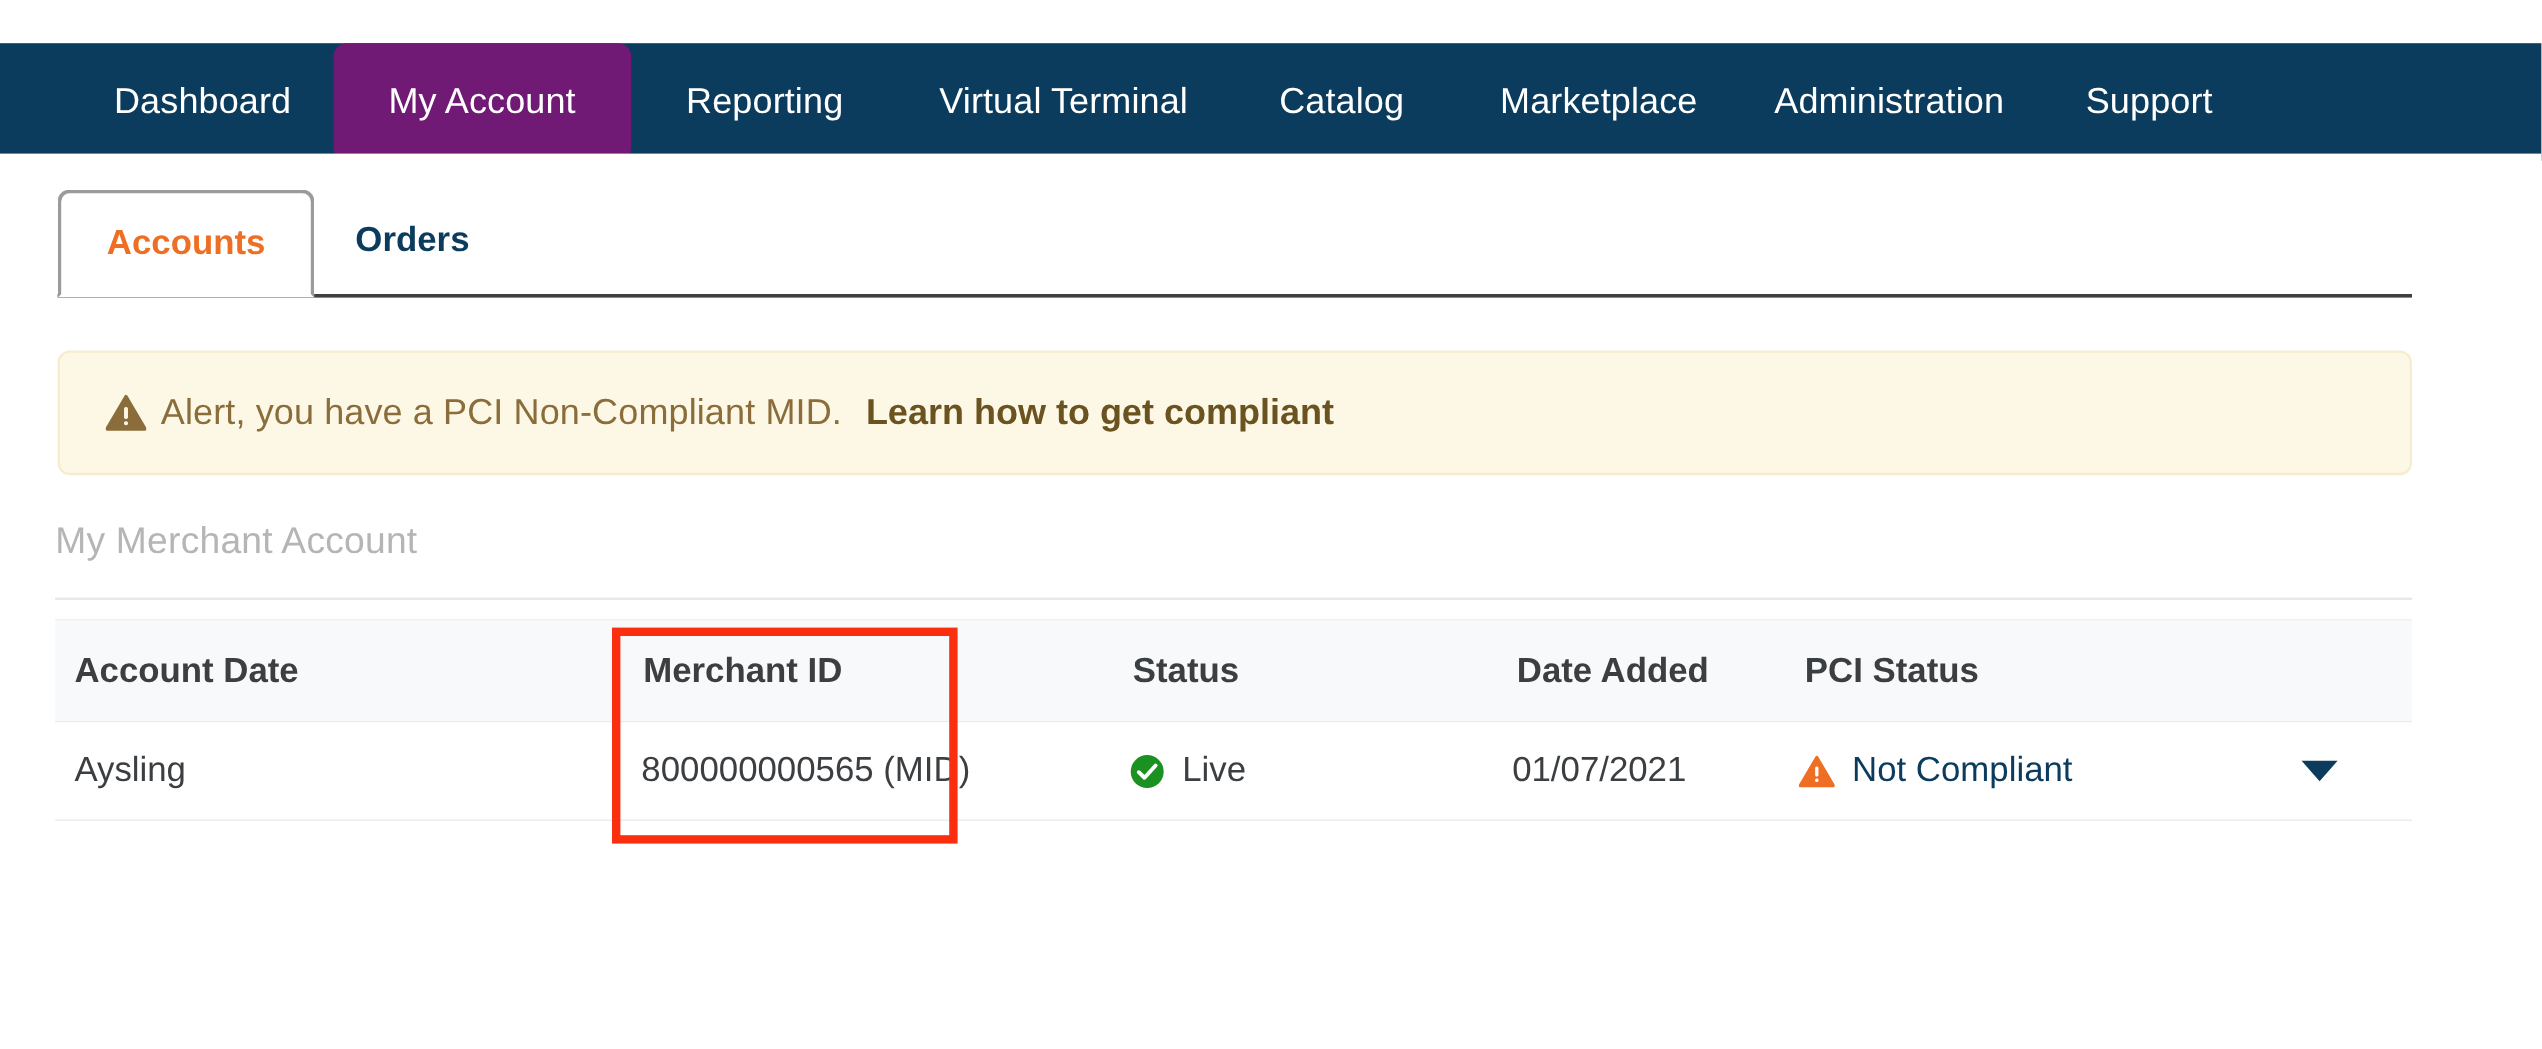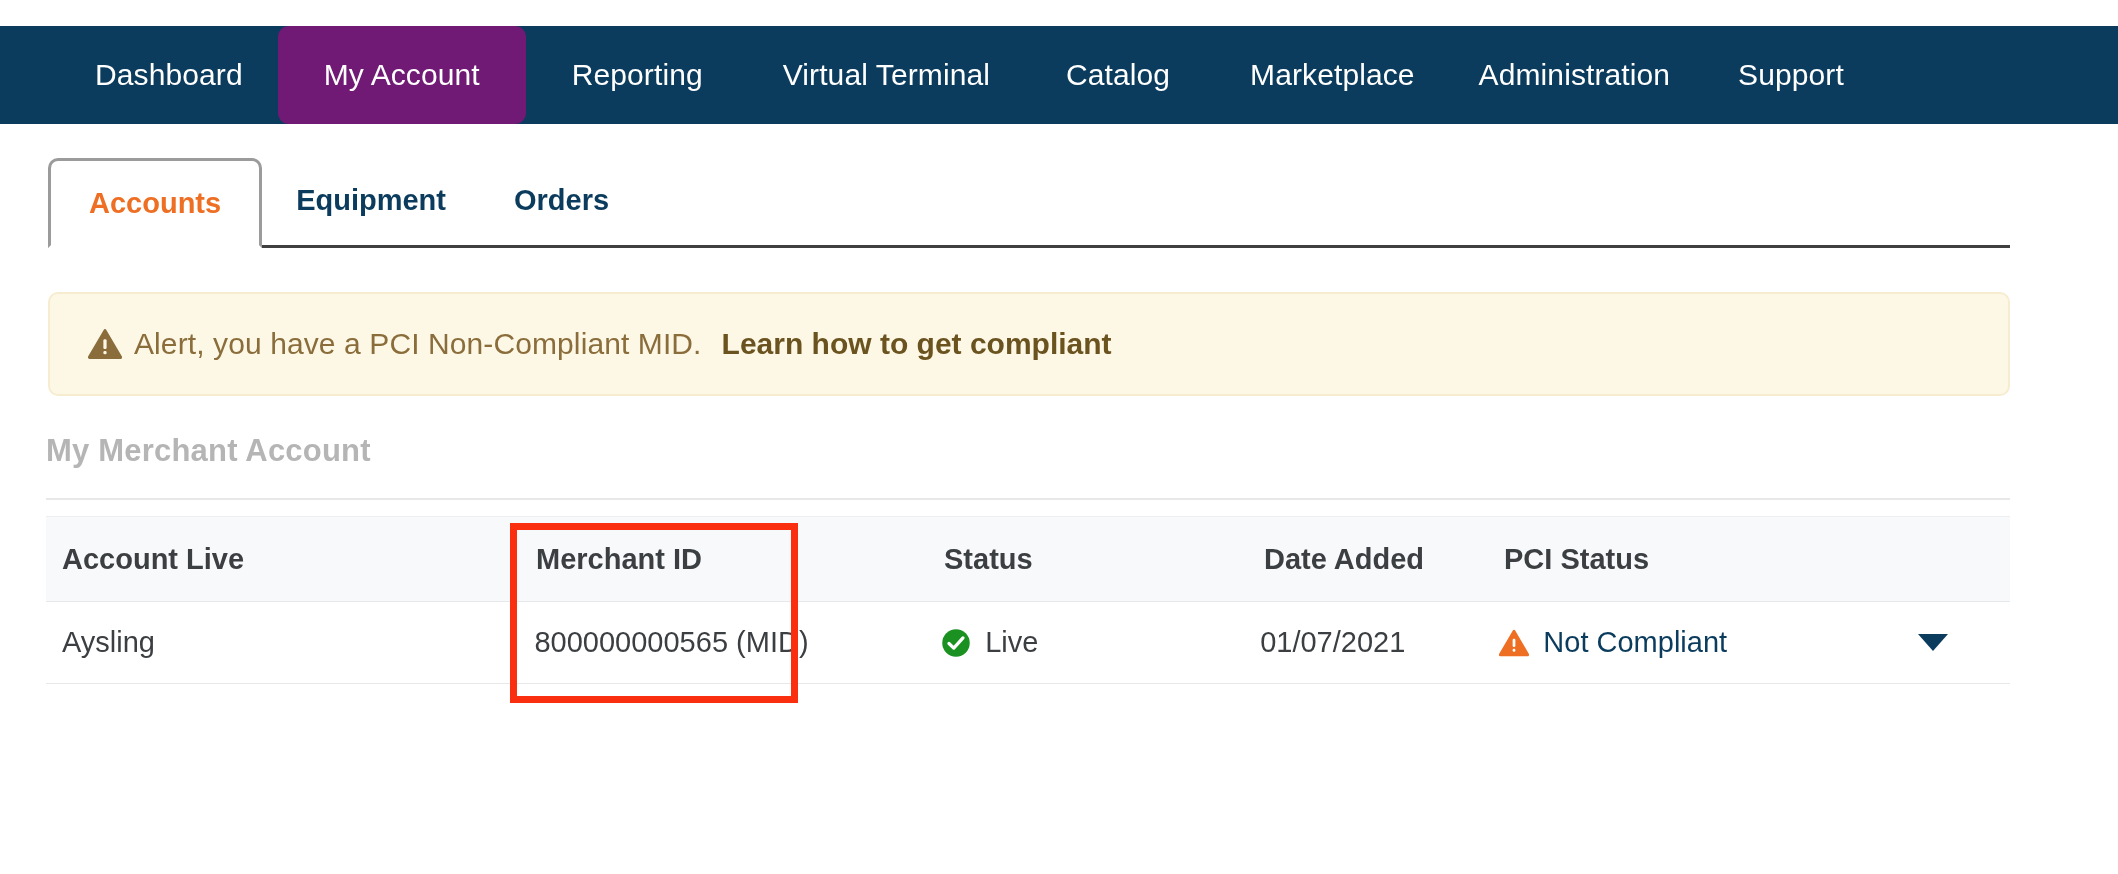--- a/index.html
+++ b/index.html
@@ -17,21 +17,21 @@
     position: relative;
     width: 2118px;
     height: 874px;
     background: #ffffff;
   }
 
   
   .topnav {
     position: absolute;
     left: 0;
-    top: 26px;
+    top: 36px;
     width: 2118px;
     height: 98px;
     background: #0b3c5d;
     display: flex;
     align-items: stretch;
   }
   .nav-spacer-left { width: 60px; flex: none; }
   .nav-item {
     display: flex;
     align-items: center;
@@ -132,21 +132,21 @@
     white-space: nowrap;
     cursor: pointer;
   }
 
   
   .section-title {
     position: absolute;
     left: 46px;
     top: 305px;
     font-size: 31px;
-    font-weight: bold;
+    font-weight: normal;
     color: #b5b5b5;
     letter-spacing: 0.2px;
   }
 
   .section-rule {
     position: absolute;
     left: 46px;
     top: 370px;
     width: 1964px;
     height: 2px;
@@ -239,41 +239,40 @@
     <div class="nav-item catalog">Catalog</div>
     <div class="nav-item marketplace">Marketplace</div>
     <div class="nav-item administration">Administration</div>
     <div class="nav-item support">Support</div>
   </nav>
 
   <div class="content">
 
     <div class="tabstrip">
       <div class="tab active">Accounts</div>
-      <div class="tab">Equipment</div>
       <div class="tab">Orders</div>
     </div>
 
     <div class="alert">
       <svg class="alert-icon" viewBox="0 0 24 24">
         <path d="M12 2.6 L23 21.4 L1 21.4 Z" fill="#8a6d3b" stroke="#8a6d3b" stroke-width="2.2" stroke-linejoin="round"></path>
         <rect x="10.85" y="8.6" width="2.3" height="7" rx="1" fill="#fdf8e6"></rect>
         <rect x="10.85" y="16.9" width="2.3" height="2.4" rx="1" fill="#fdf8e6"></rect>
       </svg>
       <span class="alert-text">Alert, you have a PCI Non-Compliant MID.</span>
       <span class="alert-link">Learn how to get compliant</span>
     </div>
 
     <div class="section-title">My Merchant Account</div>
     <div class="section-rule"></div>
 
     <div class="table">
 
       <div class="trow thead">
-        <div class="th col-name">Account Live</div>
+        <div class="th col-name">Account Date</div>
         <div class="th col-mid">Merchant ID</div>
         <div class="th col-status">Status</div>
         <div class="th col-date">Date Added</div>
         <div class="th col-pci">PCI Status</div>
         <div class="th col-caret"></div>
       </div>
 
       <div class="trow tbody-row">
 
         <div class="td col-name">Aysling</div>

